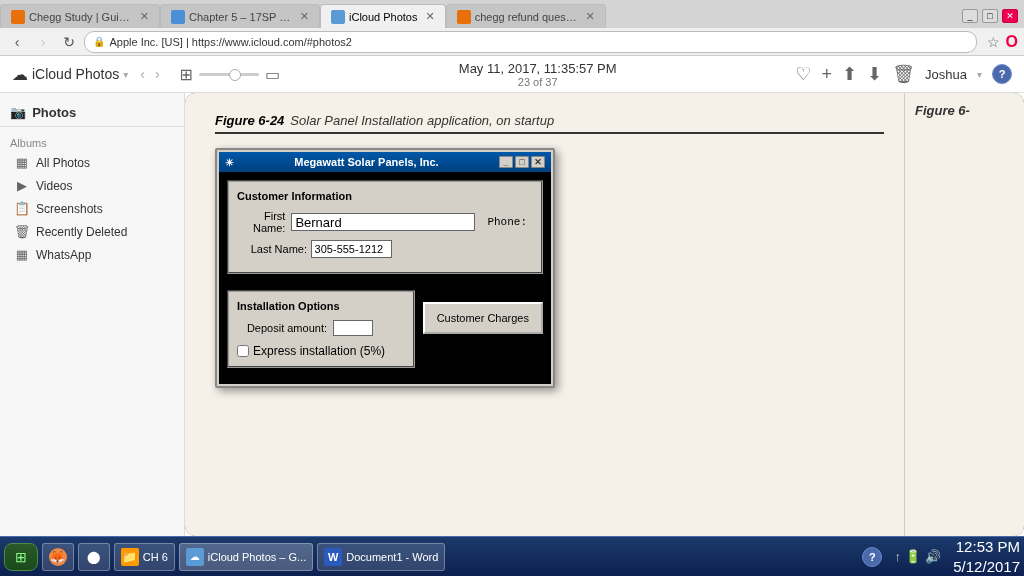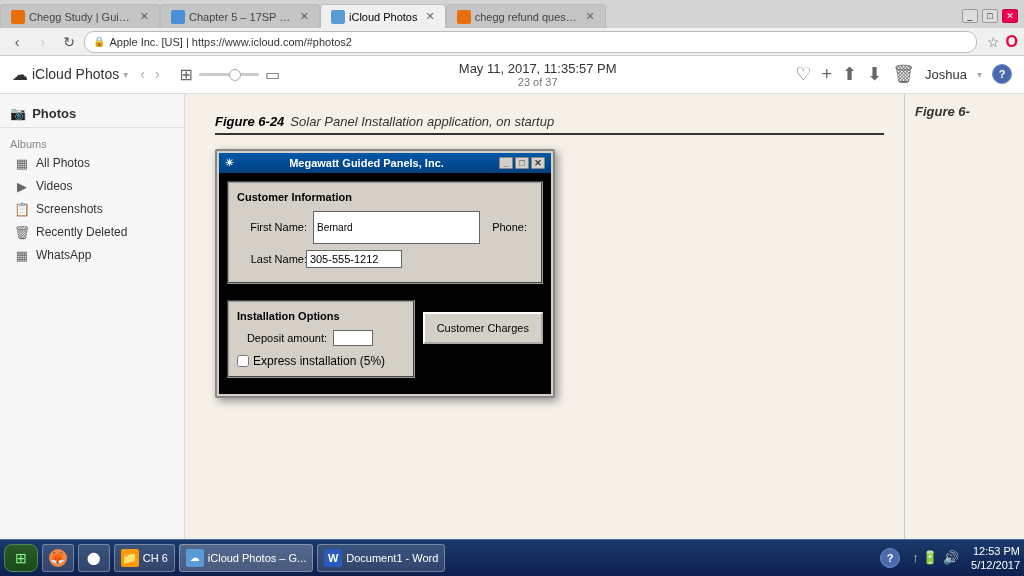--- a/index.html
+++ b/index.html
@@ -45,49 +45,49 @@
 
     .header-center { flex: 1; text-align: center; }
     .header-date { font-size: 13px; color: #333; font-weight: 500; }
     .header-count { font-size: 11px; color: #777; }
 
     .header-right { display: flex; align-items: center; gap: 10px; }
     .header-action-btn { font-size: 18px; color: #666; cursor: pointer; }
     .header-user { font-size: 13px; color: #333; cursor: pointer; }
 
     
-    .content-area { flex: 1; background: #f0f0f0; overflow: hidden; position: relative; }
+    .content-area { flex: 1; background: #f0f0f0; overflow: hidden; position: relative; border-radius: 10px; }
 
     
     .app-window { background: #d4d0c8; border: 2px solid #888; border-radius: 2px; padding: 2px; width: 340px; box-shadow: 3px 3px 8px rgba(0,0,0,0.4); }
     .app-title-bar { background: linear-gradient(to bottom, #0058a8, #003f7f); color: #fff; padding: 2px 6px; font-size: 11px; font-weight: bold; display: flex; align-items: center; justify-content: space-between; height: 20px; }
     .app-title-text { font-size: 11px; }
     .app-win-controls { display: flex; gap: 2px; }
     .app-win-btn { width: 14px; height: 12px; background: #d4d0c8; border: 1px solid #888; border-radius: 1px; font-size: 9px; display: flex; align-items: center; justify-content: center; color: #333; cursor: pointer; }
     .app-content { background: #000000; padding: 8px; }
     .app-section { border: 2px groove #999; padding: 8px; margin-bottom: 8px; background: #d4d0c8; }
     .app-section-title { font-size: 11px; font-weight: bold; color: #000; margin-bottom: 8px; }
     .form-row { display: flex; align-items: center; margin-bottom: 6px; }
     .form-label { font-size: 11px; color: #000; width: 70px; text-align: right; margin-right: 6px; }
-    .form-input { flex: 1; height: 33px; border: 1px solid #666; background: #fff; font-size: 10px; padding: 0 3px; }
-    .phone-input { width: 96px; flex: none; height: 18px; border: 1px solid #666; background: #fff; font-size: 11px; padding: 0 3px; }
-    .phone-label { font-size: 11px; color: #000; margin: 0 6px 0 12px; }
+    .form-input { flex: 1; height: 18px; border: 1px solid #666; background: #fff; font-size: 13px; padding: 0 3px; }
+    .phone-input { width: 81px; flex: none; height: 18px; border: 1px solid #666; background: #fff; font-size: 11px; padding: 0 3px; }
+    .phone-label { font-size: 11px; color: #000; margin: 0 6px 0 12px; font-family: Liberation Mono, monospace; }
     .calc-btn { background: #d4d0c8; border: 2px outset #fff; padding: 8px 12px; font-size: 11px; cursor: pointer; margin-top: 20px; white-space: nowrap; }
     .checkbox-row { display: flex; align-items: center; gap: 4px; margin-top: 8px; }
     .form-checkbox { width: 12px; height: 12px; }
     .book-wrapper { position: relative; z-index: 1; width: 100%; height: 100%; display: flex; }
 
     
     .taskbar { height: 40px; background: linear-gradient(to bottom, #1a3a6b, #0d2050); display: flex; align-items: center; padding: 0 4px; gap: 4px; border-top: 1px solid #4a6aab; }
     .taskbar-start { display: flex; align-items: center; justify-content: center; background: linear-gradient(to bottom, #2a5a2a, #1a4a1a); border: 1px solid #4a8a4a; border-radius: 8px; padding: 2px 10px; height: 28px; cursor: pointer; gap: 4px; }
     .taskbar-btn { height: 28px; background: rgba(255,255,255,0.15); border: 1px solid rgba(255,255,255,0.3); border-radius: 3px; display: flex; align-items: center; padding: 0 6px; gap: 4px; font-size: 11px; color: #fff; cursor: pointer; }
     .taskbar-btn.active { background: rgba(255,255,255,0.25); }
     .taskbar-icon { width: 18px; height: 18px; border-radius: 2px; display: flex; align-items: center; justify-content: center; font-size: 12px; }
     .taskbar-right { margin-left: auto; display: flex; align-items: center; gap: 6px; color: #fff; }
-    .taskbar-time { text-align: right; font-size: 11px; line-height: 1.3; }
+    .taskbar-time { text-align: right; font-size: 15px; line-height: 1.3; }
     .sys-icons { display: flex; align-items: center; gap: 4px; padding: 0 6px; }
     .sys-icon { font-size: 13px; color: #ccc; }
     .taskbar-help { width: 20px; height: 20px; border-radius: 50%; background: #4a6aab; border: 1px solid #6a8acb; display: flex; align-items: center; justify-content: center; font-size: 11px; font-weight: bold; color: #fff; cursor: pointer; }
   </style>
 </head>
 <body>
 
 <div style="width:1024px;height:576px;display:flex;flex-direction:column;">
 
   <div class="tab-bar">
@@ -208,21 +208,21 @@
 
           <div style="flex:1;background:#f5f0e8;padding:20px 20px 20px 30px;display:flex;flex-direction:column;">
             <div style="display:flex;align-items:baseline;gap:6px;margin-bottom:14px;border-bottom:2px solid #333;padding-bottom:4px;">
               <span style="font-size:13px;font-weight:bold;font-style:italic;">Figure 6-24</span>
               <span style="font-size:13px;font-style:italic;color:#333;">Solar Panel Installation application, on startup</span>
             </div>
 
             <div class="app-window">
               <div class="app-title-bar">
                 <span style="font-size:10px;">☀</span>
-                <span class="app-title-text">Megawatt Guided Panels, Inc.</span>
+                <span class="app-title-text">Megawatt Solar Panels, Inc.</span>
                 <div class="app-win-controls">
                   <div class="app-win-btn">_</div>
                   <div class="app-win-btn">□</div>
                   <div class="app-win-btn">✕</div>
                 </div>
               </div>
               <div class="app-content">
 
                 <div class="app-section">
                   <div class="app-section-title">Customer Information</div>

